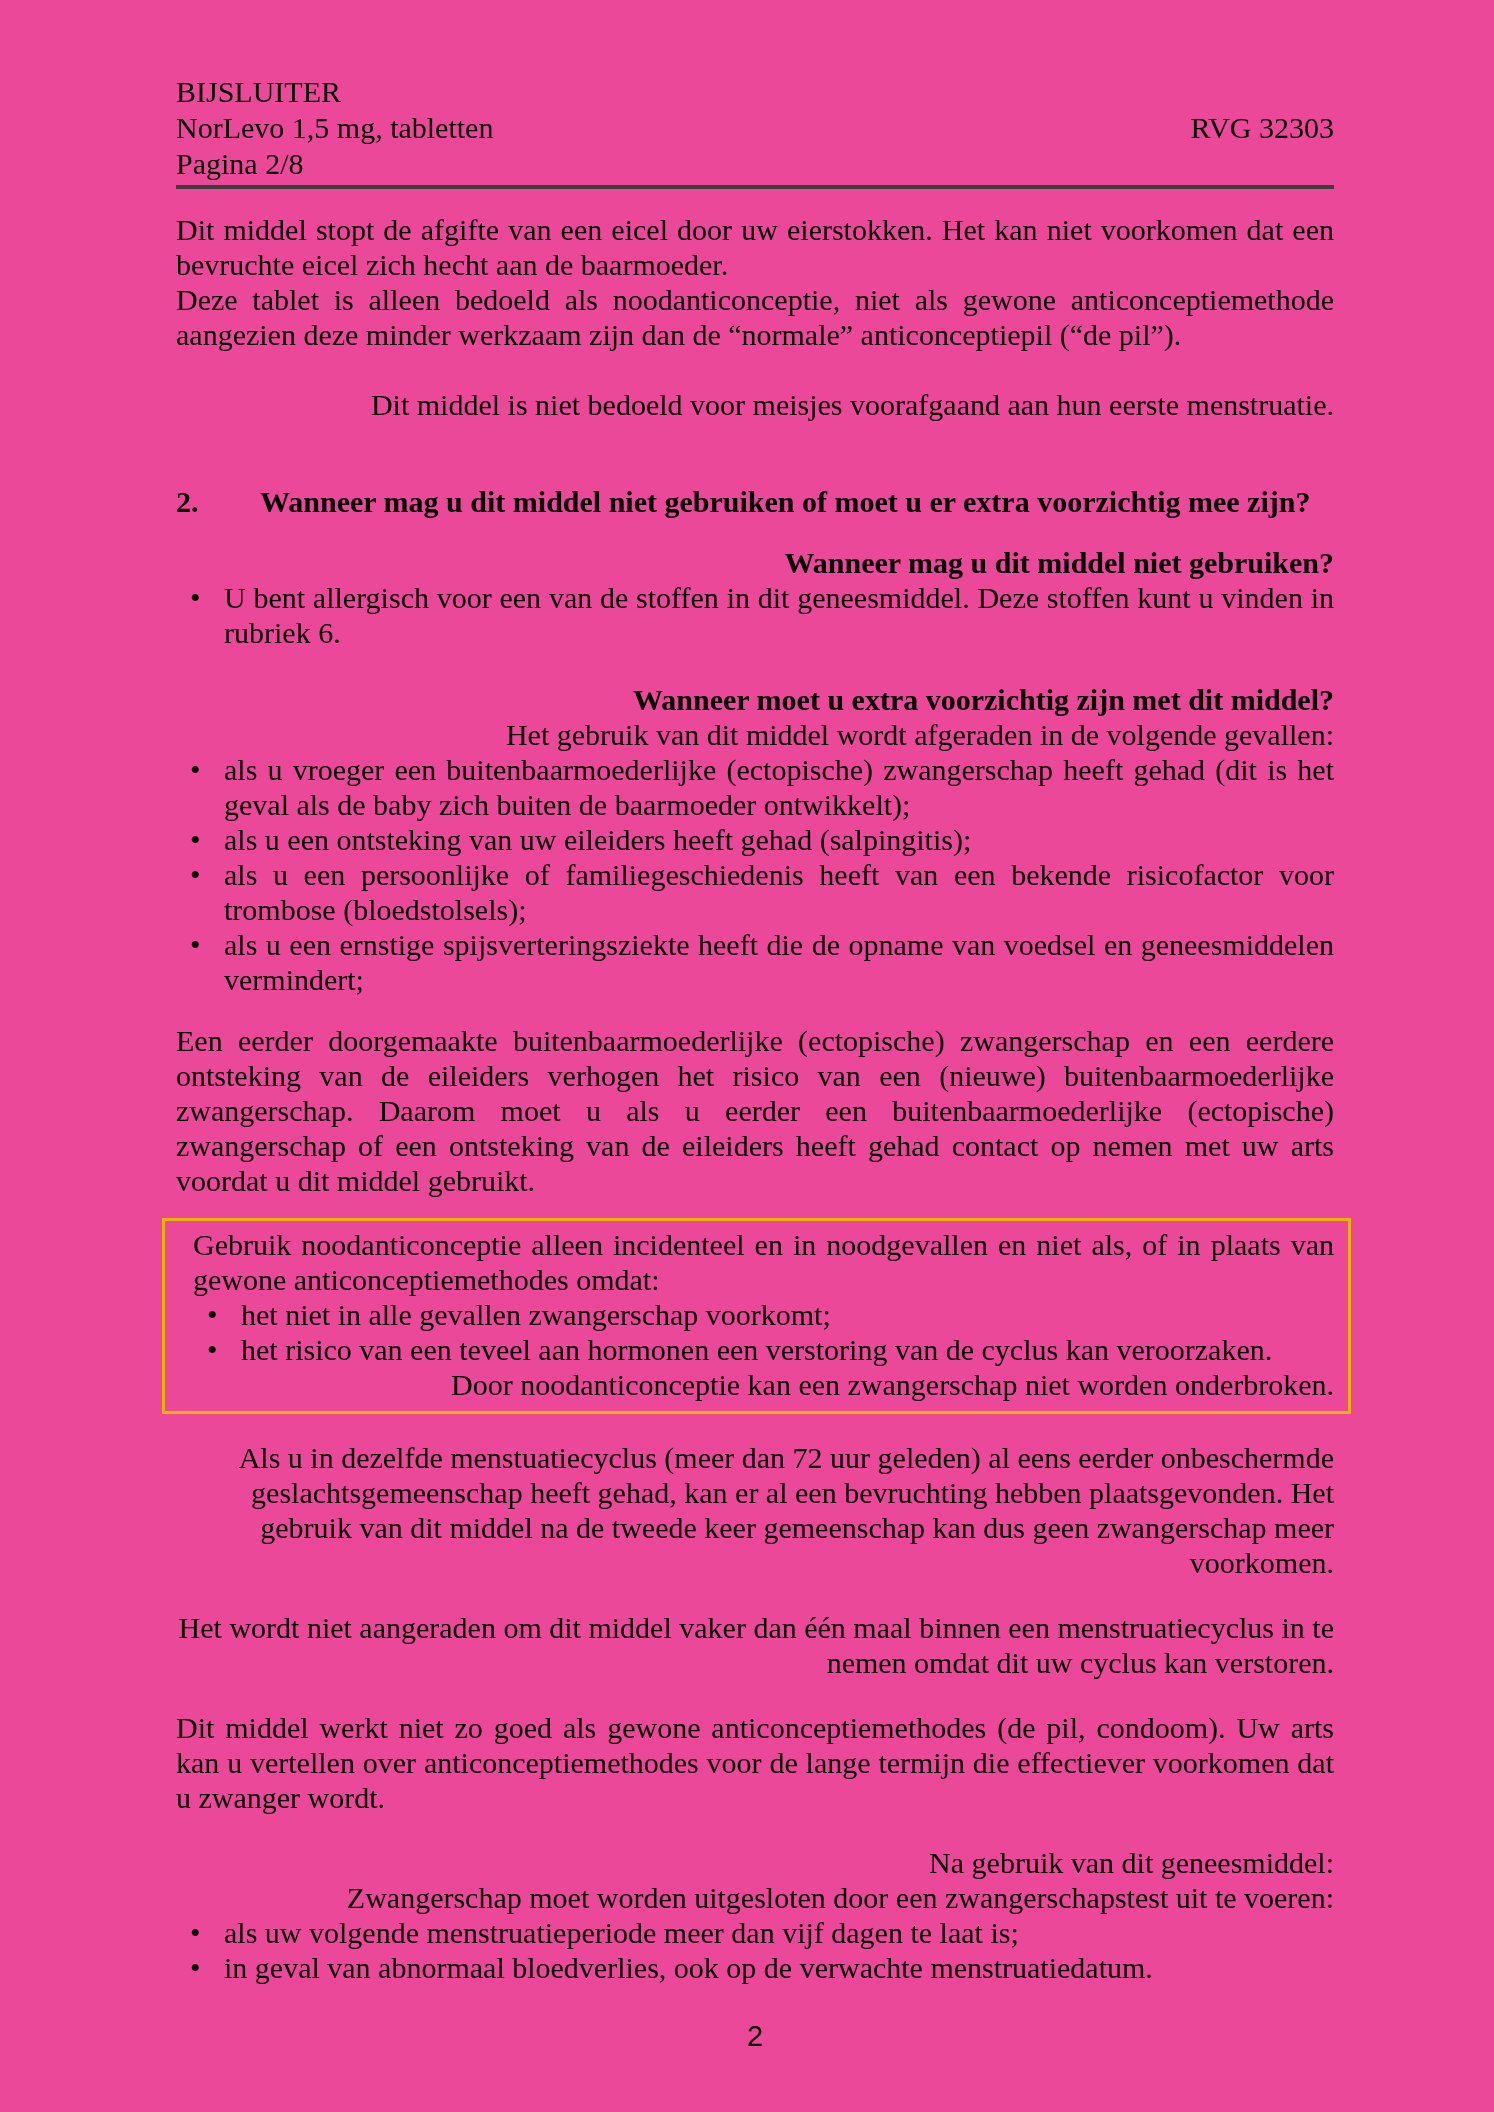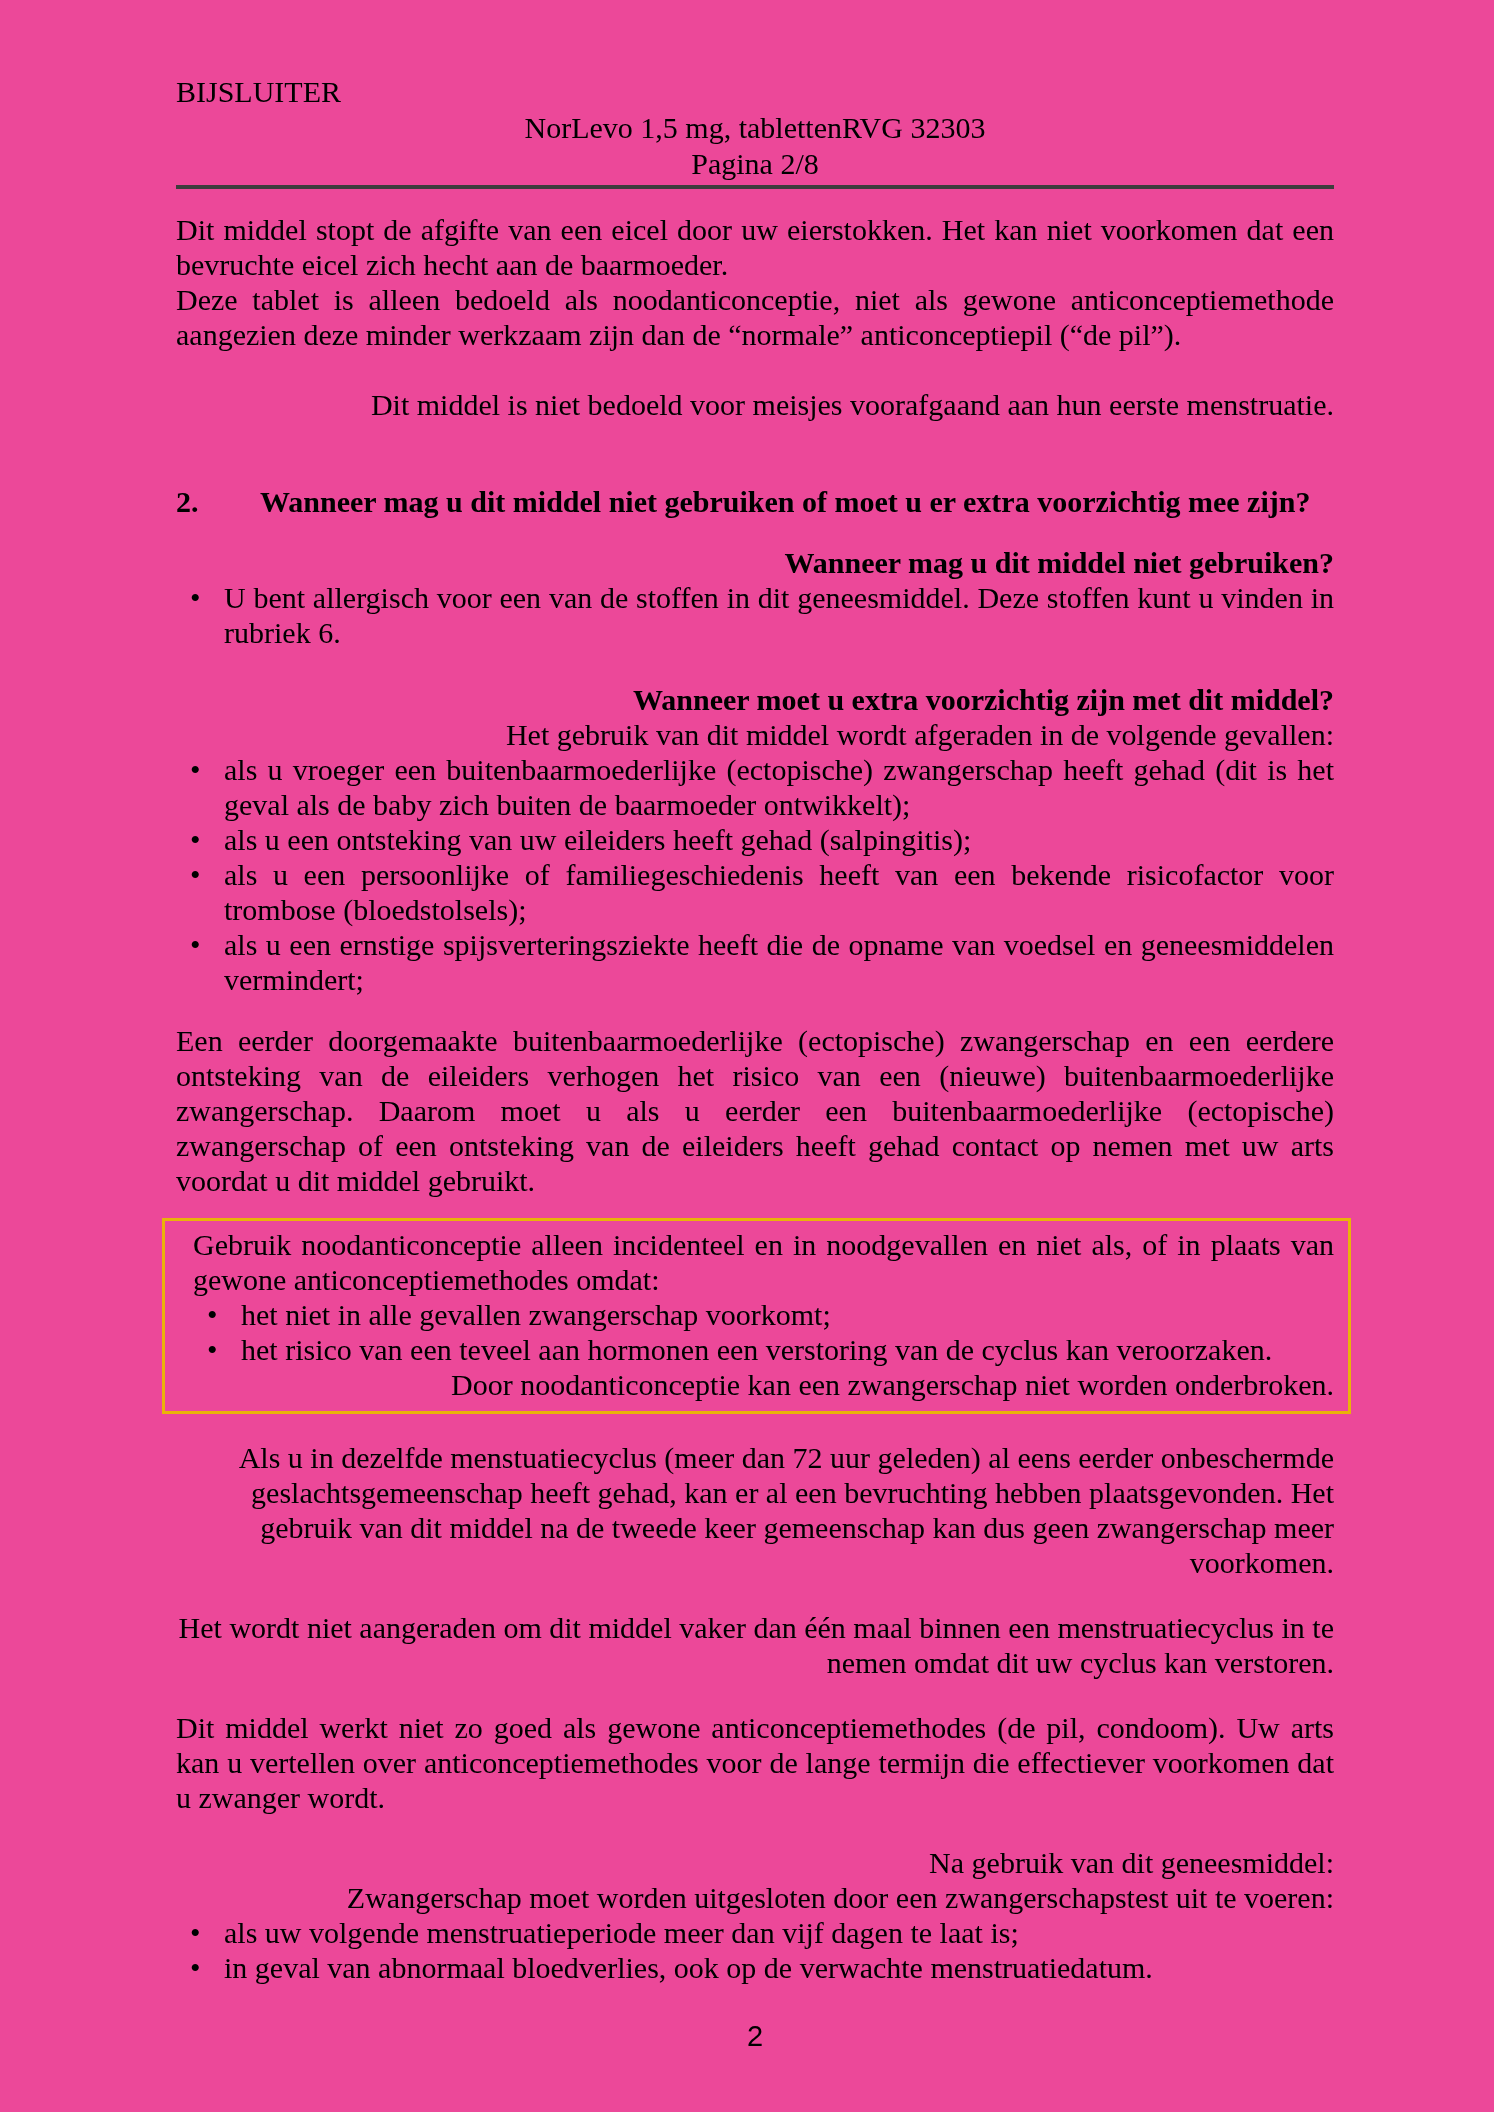--- a/index.html
+++ b/index.html
@@ -17,24 +17,24 @@
     font-size: 30px;
     line-height: 35px;
   }
   .content {
     padding: 74px 160px 0 176px;
   }
   
   .header-line { line-height: 36px; }
   .header-row {
     display: flex;
-    justify-content: center;
+    justify-content: space-between;
     line-height: 36px;
   }
-  .header-page { text-align: center; line-height: 36px; }
+  .header-page { line-height: 36px; }
   .rule {
     height: 4px;
     background: #3d3d3d;
     margin-top: 3px;
   }
   
   p { margin: 0; text-align: right; }
   .j { text-align: justify; }
   .b { font-weight: bold; }
   .mt1   { margin-top: 35px; }

